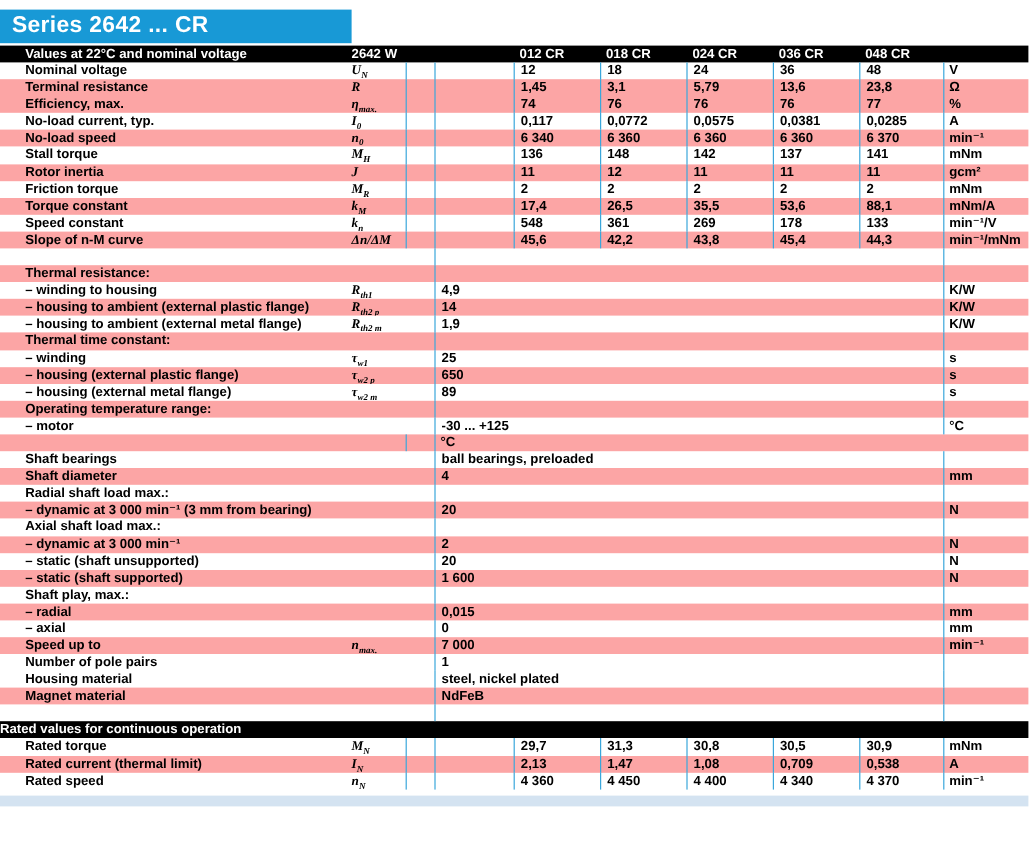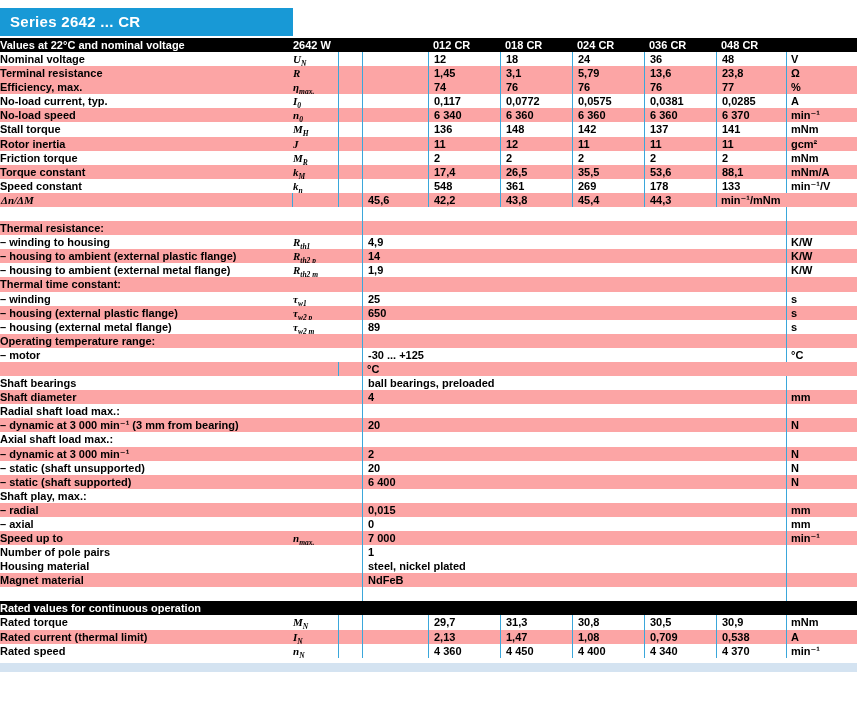--- a/index.html
+++ b/index.html
@@ -3,34 +3,34 @@
 <meta charset="utf-8">
 <style>
   html,body{margin:0;padding:0;background:#fff;}
   .page{
     position:relative;width:862px;height:703px;overflow:hidden;
     font-family:"Liberation Sans","DejaVu Sans",sans-serif;
     font-weight:700;color:#000;background:#fff;
   }
   .titlebar{
     margin:8px 0 2px 0;width:293px;height:28px;background:#1899d6;
-    color:#fff;font-size:15px;line-height:28px;padding-left:10px;
+    color:#fff;font-size:19px;line-height:28px;padding-left:10px;
     box-sizing:border-box;letter-spacing:.3px;white-space:nowrap;
   }
   .bar{background:#000;color:#fff;width:857px;height:14px;line-height:14px;font-size:11px;}
   .bar1{display:grid;grid-template-columns:292px 136px 72px 72px 72px 72px 70px 71px;}
   .bar2{padding-left:0;box-sizing:border-box;}
   .row{display:grid;width:857px;height:14.1px;line-height:14.1px;font-size:11px;}
   .row.multi{grid-template-columns:292px 46px 24px 66px 72px 72px 72px 72px 70px 71px;}
   .row.single{grid-template-columns:292px 46px 24px 424px 71px;}
   .row.spacer{grid-template-columns:362px 424px 71px;height:14px;}
   .blue{background:#fca5a5;}
   .cell{overflow:hidden;white-space:nowrap;box-sizing:border-box;}
   .bl{border-left:1px solid #3aa7db;}
-  .lab{padding-left:0;}
+  .lab{padding-left:21px;}
   .sym{font-style:italic;padding-left:1px;font-family:Liberation Serif, serif;}
   .sym sub{font-size:7.5px;font-style:italic;}
   .val{padding-left:5px;}
   .val.indent{padding-left:40px;}
   .unit{padding-left:4px;}
   .colh{padding-left:5px;}
   .famh{padding-left:1px;}
   .strip{width:857px;height:9px;background:#d4e3f1;margin-top:5px;}
 </style>
 </head>
@@ -165,20 +165,21 @@
         <div class="cell bl"></div>
         <div class="cell bl"></div>
         <div class="cell bl val">548</div>
         <div class="cell bl val">361</div>
         <div class="cell bl val">269</div>
         <div class="cell bl val">178</div>
         <div class="cell bl val">133</div>
         <div class="cell bl unit">min⁻¹/V</div>
       </div>
       <div class="row multi blue">
+        <div class="cell lab">Slope of n-M curve</div>
         <div class="cell sym">Δn/ΔM</div>
         <div class="cell bl"></div>
         <div class="cell bl"></div>
         <div class="cell bl val">45,6</div>
         <div class="cell bl val">42,2</div>
         <div class="cell bl val">43,8</div>
         <div class="cell bl val">45,4</div>
         <div class="cell bl val">44,3</div>
         <div class="cell bl unit">min⁻¹/mNm</div>
       </div>
@@ -313,21 +314,21 @@
         <div class="cell lab">– static (shaft unsupported)</div>
         <div class="cell sym"></div>
         <div class="cell"></div>
         <div class="cell bl val">20</div>
         <div class="cell bl unit">N</div>
       </div>
       <div class="row single blue">
         <div class="cell lab">– static (shaft supported)</div>
         <div class="cell sym"></div>
         <div class="cell"></div>
-        <div class="cell bl val">6 400</div>
+        <div class="cell bl val">1 600</div>
         <div class="cell bl unit">N</div>
       </div>
       <div class="row single">
         <div class="cell lab">Shaft play, max.:</div>
         <div class="cell sym"></div>
         <div class="cell"></div>
         <div class="cell bl val"></div>
         <div class="cell bl unit"></div>
       </div>
       <div class="row single blue">

